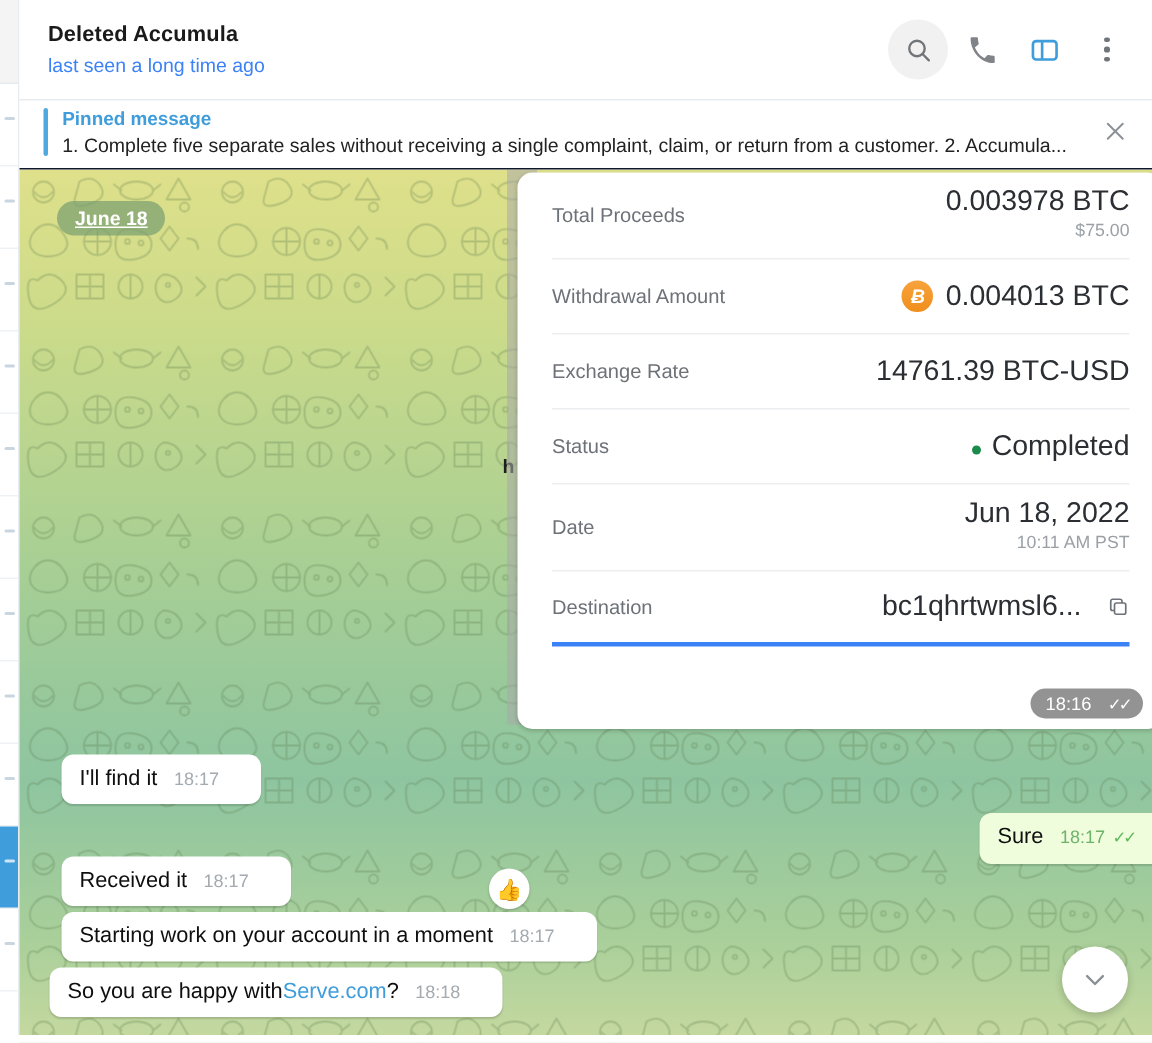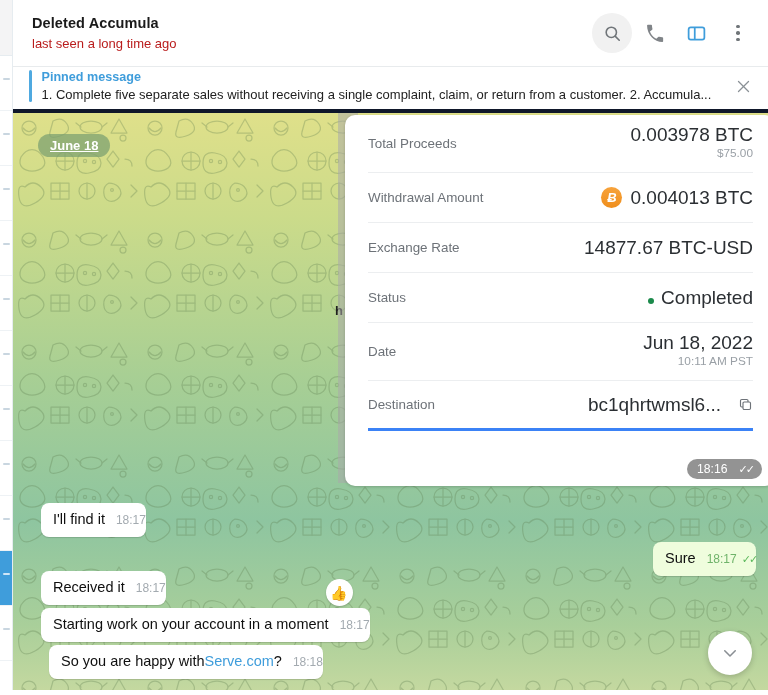--- a/index.html
+++ b/index.html
@@ -30,35 +30,35 @@
   .chat-header {
     position: absolute; left: 13px; top: 0; width: 755px; height: 67px;
     background: #ffffff; border-bottom: 1px solid #e8ebed;
     display: flex; align-items: center; padding: 0 10px 0 19px; z-index: 30;
   }
   .hdr-titles { flex: 1 1 auto; min-width: 0; }
   .hdr-name {
     font-size: 14.5px; font-weight: bold; color: #1a1a1a;
     line-height: 19px; letter-spacing: .1px;
   }
-  .hdr-sub { font-size: 13px; color: #b91c1c; line-height: 18px; margin-top: 2px; }
+  .hdr-sub { font-size: 13px; color: #3b82f6; line-height: 18px; margin-top: 2px; }
   .hdr-actions { display: flex; align-items: center; gap: 2px; }
   .hdr-btn {
     width: 40px; height: 40px; border-radius: 50%;
     display: flex; align-items: center; justify-content: center;
     cursor: pointer; background: transparent;
   }
   .hdr-btn.active-bg { background: #f1f1f1; }
   .dots { display: flex; flex-direction: column; gap: 3px; align-items: center; }
   .dots span { width: 3.5px; height: 3.5px; border-radius: 50%; background: #707579; display: block; }
 
   
   .pinned-bar {
     position: absolute; left: 13px; top: 67px; width: 755px; height: 46px;
-    background: #ffffff; border-bottom: 4px solid #0f172a;
+    background: #ffffff; border-bottom: 1px solid #0f172a;
     display: flex; align-items: center; padding: 0 12px 4px 16px; z-index: 29;
   }
   .pin-stripe { width: 2.5px; height: 32px; background: #4fa9e0; border-radius: 2px; flex: 0 0 auto; }
   .pin-text { margin-left: 10px; flex: 1 1 auto; min-width: 0; }
   .pin-title { font-size: 12.6px; color: #3f9ddb; font-weight: bold; line-height: 16px; }
   .pin-body {
     font-size: 13px; color: #222; line-height: 17px; margin-top: 1px;
     white-space: nowrap; overflow: hidden; text-overflow: ellipsis; max-width: 700px;
   }
   .pin-close { width: 26px; height: 26px; display: flex; align-items: center; justify-content: center; cursor: pointer; flex: 0 0 auto; }
@@ -136,34 +136,34 @@
     position: absolute; left: 313px; top: 466px; width: 27px; height: 27px;
     border-radius: 50%; background: #fff; box-shadow: 0 1px 2px rgba(0,0,0,.2);
     display: flex; align-items: center; justify-content: center;
     font-size: 14px; z-index: 18; cursor: pointer;
   }
 
   
   .bubble {
     position: absolute; background: #ffffff; border-radius: 8px;
     box-shadow: 0 1px 1px rgba(0,0,0,.14);
-    padding: 7px 0 7px 12px; display: inline-flex; align-items: baseline;
+    padding: 7px 28px 7px 12px; display: inline-flex; align-items: baseline;
     font-size: 14.5px; color: #0f0f0f; line-height: 19px; z-index: 12;
   }
   .bubble.out { background: #effddd; }
   .bubble .b-time { font-size: 12px; color: #a3aab0; margin-left: 11px; white-space: nowrap; }
   .bubble.out .b-time { color: #6fb36a; }
   .bubble .lnk { color: #3f9ddb; }
   .ticks { margin-left: 5px; color: #5bb85b; font-size: 11px; letter-spacing: -2px; }
 
   .b1 { left: 28px; top: 390px; }
   .b2 { left: 640px; top: 429px; }
   .b3 { left: 28px; top: 458px; }
   .b4 { left: 28px; top: 495px; }
-  .b5 { left: 36px; top: 532px; }
+  .b5 { left: 20px; top: 532px; }
 
   
   .scroll-fab {
     position: absolute; right: 16px; bottom: 20px; width: 44px; height: 44px;
     border-radius: 50%; background: #ffffff; box-shadow: 0 2px 6px rgba(0,0,0,.2);
     display: flex; align-items: center; justify-content: center; z-index: 25; cursor: pointer;
   }
   .bottom-strip { position:absolute; left:0; bottom:0; width:768px; height:5px; background:#ffffff; z-index:40; }
 </style>
 </head>
@@ -312,21 +312,21 @@
                 <span class="btc-badge">Ƀ</span>
                 <div style="text-align: right;">
                   <div class="tx-val-main">0.004013 BTC</div>
                 </div>
               </div>
             </div>
             <div class="tx-row">
               <div class="tx-label">Exchange Rate</div>
               <div class="tx-val">
                 <div style="text-align: right;">
-                  <div class="tx-val-main">14877.67 BTC-USD</div>
+                  <div class="tx-val-main">14761.39 BTC-USD</div>
                 </div>
               </div>
             </div>
             <div class="tx-row">
               <div class="tx-label">Status</div>
               <div class="tx-val">
                 <div style="text-align: right;">
                   <div class="tx-val-main"><span class="status-dot"></span>Completed</div>
                 </div>
               </div>

